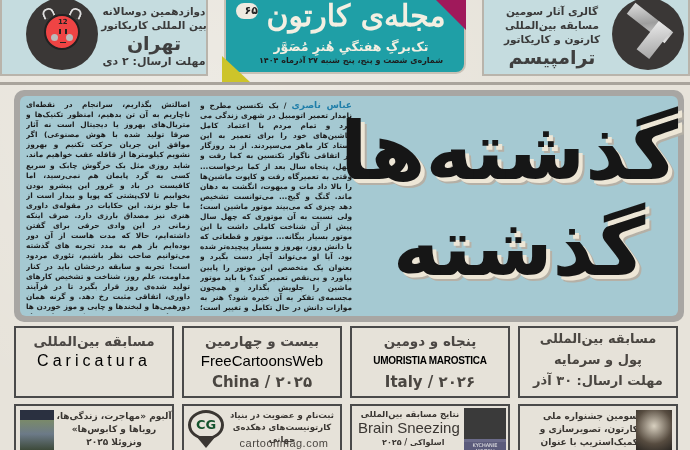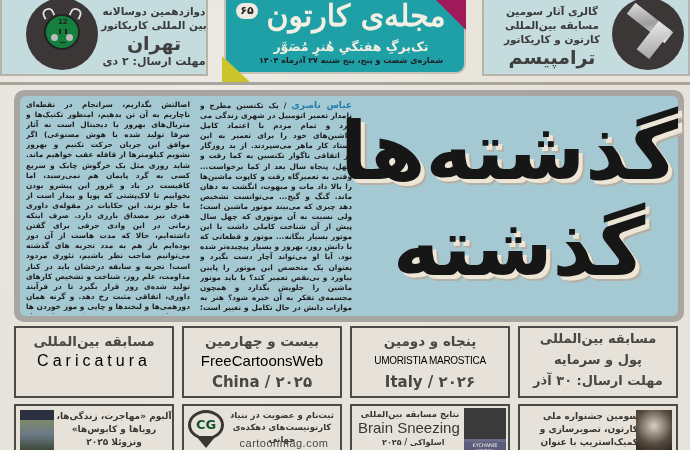--- a/index.html
+++ b/index.html
@@ -36,21 +36,21 @@
   .hdr-text .mid { font-size: 11px; line-height: 15px; display: block; }
 
   .circle {
     position: absolute; width: 72px; height: 72px; border-radius: 50%;
     background: #3a3736; top: 2px;
   }
   .hdr-left .circle { left: 24px; }
   .hdr-right .circle { left: 128px; }
   .clock-face {
     position: absolute; left: 18px; top: 16px; width: 36px; height: 36px;
-    border-radius: 50%; background: #15803d; border: 2px solid #222;
+    border-radius: 50%; background: #ef4444; border: 2px solid #222;
   }
   .clock-face .twelve { position: absolute; left: 12px; top: 2px; font-size: 7px; font-weight: bold; color:#222; }
   .clock-face .cheek1, .clock-face .cheek2 {
     position: absolute; width: 7px; height: 7px; border-radius: 50%; background: #bbb; top: 18px;
   }
   .clock-face .cheek1 { left: 5px; } .clock-face .cheek2 { right: 5px; }
   .clock-face .eye1, .clock-face .eye2 { position:absolute; width:2px; height:5px; background:#222; top:13px; }
   .clock-face .eye1 { left: 13px; } .clock-face .eye2 { left: 19px; }
   .clock-face .mouth { position:absolute; left: 14px; top: 26px; width: 6px; height: 1px; background:#222; }
   .bell1, .bell2 { position:absolute; width:12px; height:10px; border:2px solid #ddd; border-bottom:none; border-radius: 8px 8px 0 0; top: 10px; }
@@ -72,21 +72,21 @@
     position: absolute; left: 436px; top: 0; width: 0; height: 0;
     border-top: 30px solid #a0195b; border-left: 30px solid transparent;
   }
   .tri-yellow {
     position: absolute; left: 222px; top: 56px; width: 0; height: 0;
     border-bottom: 26px solid #cdc42a; border-right: 28px solid transparent;
   }
   .issue-badge {
     position: absolute; left: 10px; top: 7px; width: 22px; height: 16px;
     background: #efeae0; border-radius: 8px; color: #222;
-    font-size: 11px; font-weight: bold; text-align: center; line-height: 16px;
+    font-size: 11px; font-weight: bold; text-align: right; line-height: 16px;
   }
   .logo-title {
     position: absolute; left: 30px; top: 2px; width: 200px; text-align: center;
     color: #f3efe2; font-size: 30px; font-weight: bold; direction: rtl; letter-spacing: 1px;
     font-family: "DejaVu Serif", serif;
   }
   .logo-sub {
     position: absolute; left: 20px; top: 43px; width: 210px; text-align: center;
     direction: rtl; color: #f3efe2; font-size: 12.5px; font-weight: bold;
   }
@@ -133,21 +133,21 @@
     position: absolute; top: 326px; height: 72px; width: 160px;
     border: 2px solid #4a4a4a; background: #e6e2d9;
     text-align: center; color: #4b4744;
   }
   .card .fa-title { display:block; direction: rtl; font-weight: bold; font-size: 13.5px; line-height: 20px; margin-top: 3px; }
   .card .en-name { display:block; font-size: 15px; line-height: 20px; color: #000000; }
   .card .country { display:block; font-weight: bold; font-size: 15px; line-height: 22px; color: #4a4641; }
   .c1 { left: 14px; } .c2 { left: 182px; } .c3 { left: 350px; } .c4 { left: 518px; }
   .c1 .en-name { letter-spacing: 4px; font-size: 16px; font-family: "Liberation Sans", sans-serif; }
   .c2 .en-name { font-family: "Liberation Sans", sans-serif; font-size: 15px; }
-  .c3 .en-name { font-family: "Liberation Sans", sans-serif; font-size: 10px; letter-spacing: -0.3px; }
+  .c3 .en-name { font-family: "Liberation Sans", sans-serif; font-size: 10px; letter-spacing: -0.3px; font-weight: bold; }
   .c4 .fa-line { display:block; direction: rtl; font-weight: bold; font-size: 13px; line-height: 21px; color:#4a4641; }
 
   .card-small {
     position: absolute; top: 404px; height: 52px; width: 160px;
     border: 2px solid #4a4a4a; background: #e6e2d9;
   }
   .s1 { left: 14px; } .s2 { left: 182px; } .s3 { left: 350px; } .s4 { left: 518px; }
   .thumb { position: absolute; top: 4px; width: 34px; height: 40px; }
   .s1 .thumb { left: 4px; background: linear-gradient(180deg,#2a3040 0 25%,#7a8a6a 25%,#6c7a88 60%,#3d4a3a); }
   .s4 .thumb { right: 4px; left: auto; width: 36px; background: radial-gradient(circle at 50% 40%,#d8d0c0,#574c40 60%,#2a2622); }

